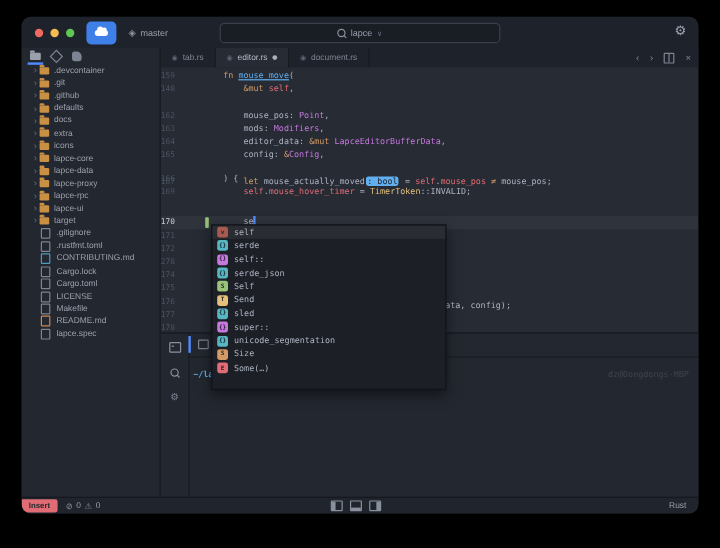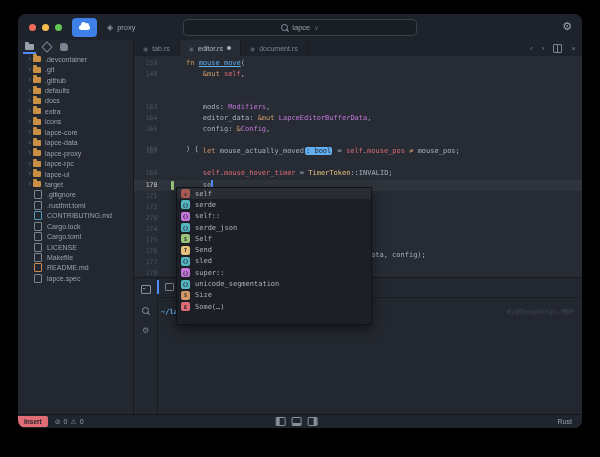--- a/index.html
+++ b/index.html
@@ -52,21 +52,21 @@
   .tab .fico{color:#5a6170;font-size:6px;}
   .tab .mod{width:4px;height:4px;border-radius:50%;background:#aab1bd;}
   .tab-ctrls{position:absolute;right:6px;top:0;height:16px;display:flex;align-items:center;gap:9px;color:#7c8392;font-size:8px;}
   .split-ic{width:7px;height:7px;border:1px solid #7c8392;border-radius:1px;position:relative;}
   .split-ic::before{content:"";position:absolute;left:3px;top:0;bottom:0;width:1px;background:#7c8392;}
   
   .code{position:absolute;left:0;top:16px;right:0;height:221px;overflow:hidden;
     font-family:"DejaVu Sans Mono",monospace;font-size:7px;}
   .code-row{position:absolute;left:0;right:0;height:11.06px;line-height:11.06px;}
   .code-row.cur{background:rgba(255,255,255,.045);}
-  .gut{position:absolute;left:0;width:35px;text-align:center;color:#4c5362;font-size:6.5px;}
+  .gut{position:absolute;left:0;width:35px;text-align:left;color:#4c5362;font-size:6.5px;}
   .gut.on{color:#c9ccd4;}
   .gbar{position:absolute;left:37px;top:1px;width:2.5px;height:9px;background:#98c379;border-radius:1px;}
   .segs{position:absolute;left:52px;white-space:pre;}
   .sg-kw{color:#d19a66}.sg-fnu{color:#61afef;text-decoration:underline}.sg-ty{color:#c678dd}
   .sg-ty2{color:#e5c07b}.sg-slf{color:#e06c75}.sg-fld{color:#e06c75}.sg-tx{color:#abb2bf}
   .sg-inlay{background:#61afef;color:#21252b;border-radius:2px;padding:0 1px;margin:0 1px;}
   .caret{display:inline-block;width:1.5px;height:8px;background:#528bff;vertical-align:-1px;}
   .frag{position:absolute;left:237px;color:#abb2bf;white-space:pre;margin-top:48px;}
   
   .popup{position:absolute;left:42px;top:147px;width:194px;height:136px;background:#1c1f26;
@@ -114,21 +114,21 @@
     <div class="lights">
       <span class="light" style="background:#ee6a5f"></span>
       <span class="light" style="background:#f5bd4f"></span>
       <span class="light" style="background:#61c554"></span>
     </div>
     <div class="remote-btn">
       <span class="cloud"></span>
     </div>
     <div class="branch">
       <span class="ic">◈</span>
-      <span>proxy</span>
+      <span>master</span>
     </div>
     <div class="searchbox">
       <span class="mag"></span>
       <span>lapce</span>
       <span class="chev-dn">∨</span>
     </div>
     <div class="gear-top">⚙</div>
   </div>
 
   <div class="main">
@@ -279,41 +279,45 @@
 
       <div class="code" id="code">
           <div class="code-row" style="top: 2px;">
             <span class="gut">159</span>
             <span class="segs"><span class="sg-kw">fn </span><span class="sg-fnu">mouse_move</span><span class="sg-tx">(</span></span>
           </div>
           <div class="code-row" style="top: 13.06px;">
             <span class="gut">140</span>
             <span class="segs"><span class="sg-tx">    </span><span class="sg-kw">&amp;mut </span><span class="sg-slf">self</span><span class="sg-tx">,</span></span>
           </div>
+          <div class="code-row" style="top: 35.18px;">
+            <span class="gut">162</span>
+            <span class="segs"><span class="sg-tx">    mouse_pos: </span><span class="sg-ty">Point</span><span class="sg-tx">,</span></span>
+          </div>
           <div class="code-row" style="top: 46.24px;">
             <span class="gut">163</span>
             <span class="segs"><span class="sg-tx">    mods: </span><span class="sg-ty">Modifiers</span><span class="sg-tx">,</span></span>
           </div>
           <div class="code-row" style="top: 57.3px;">
             <span class="gut">164</span>
             <span class="segs"><span class="sg-tx">    editor_data: </span><span class="sg-kw">&amp;mut </span><span class="sg-ty">LapceEditorBufferData</span><span class="sg-tx">,</span></span>
           </div>
           <div class="code-row" style="top: 68.36px;">
             <span class="gut">165</span>
             <span class="segs"><span class="sg-tx">    config: </span><span class="sg-kw">&amp;</span><span class="sg-ty">Config</span><span class="sg-tx">,</span></span>
           </div>
           <div class="code-row" style="top: 88px;">
             <span class="gut">166</span>
             <span class="segs"><span class="sg-tx">) {</span></span>
           </div>
           <div class="code-row" style="top: 90.48px;">
             <span class="gut">167</span>
             <span class="segs"><span class="sg-tx">    </span><span class="sg-kw">let </span><span class="sg-tx">mouse_actually_moved</span><span class="sg-inlay">: bool</span><span class="sg-tx"> = </span><span class="sg-slf">self</span><span class="sg-tx">.</span><span class="sg-fld">mouse_pos</span><span class="sg-tx"> </span><span class="sg-kw">≠</span><span class="sg-tx"> mouse_pos;</span></span>
           </div>
-          <div class="code-row" style="top: 112px;">
+          <div class="code-row" style="top: 99px;">
             <span class="gut">169</span>
             <span class="segs"><span class="sg-tx">    </span><span class="sg-slf">self</span><span class="sg-tx">.</span><span class="sg-fld">mouse_hover_timer</span><span class="sg-tx"> = </span><span class="sg-ty2">TimerToken</span><span class="sg-tx">::</span><span class="sg-tx">INVALID;</span></span>
           </div>
           <div class="code-row cur" style="top: 123.66px;">
             <span class="gut on">170</span>
             <span class="gbar"></span>
             <span class="segs"><span class="sg-tx">    se</span><span class="caret"></span></span>
           </div>
           <div class="code-row" style="top: 134.72px;">
             <span class="gut">171</span>

